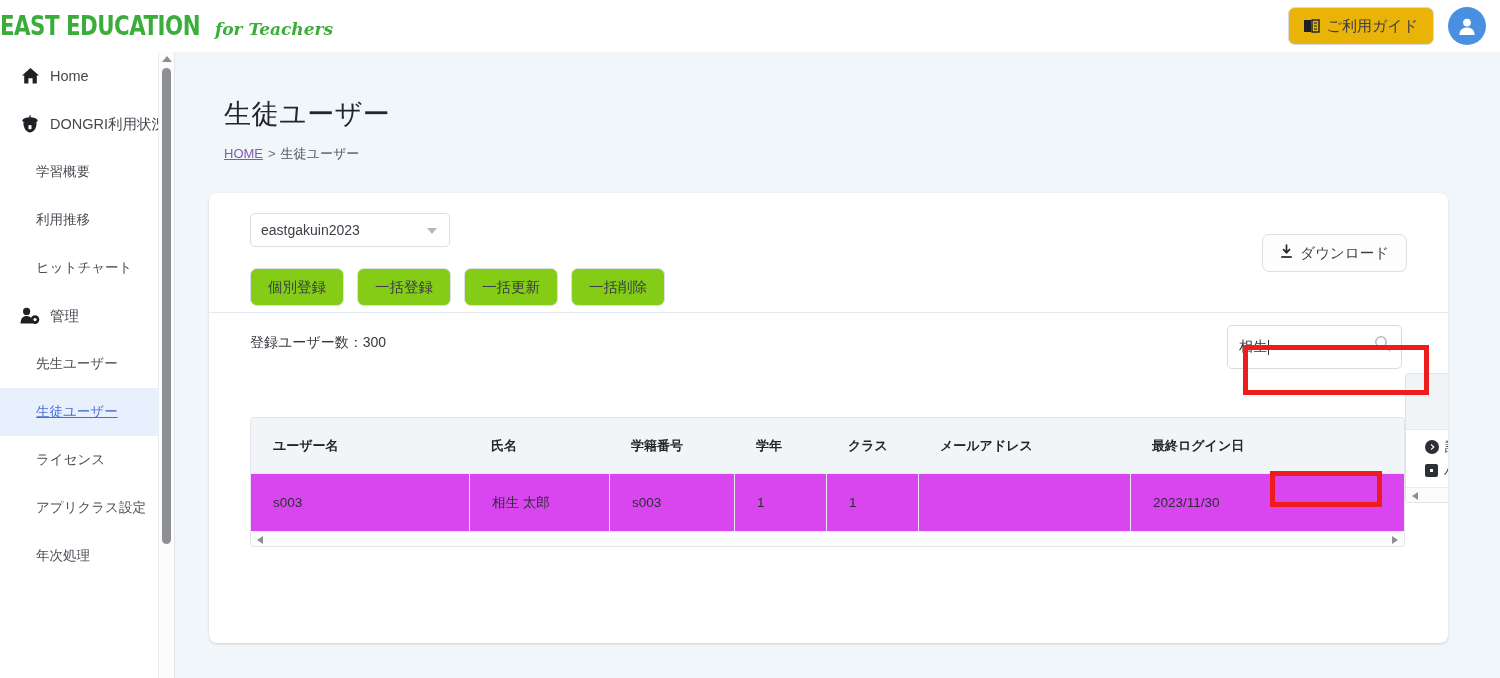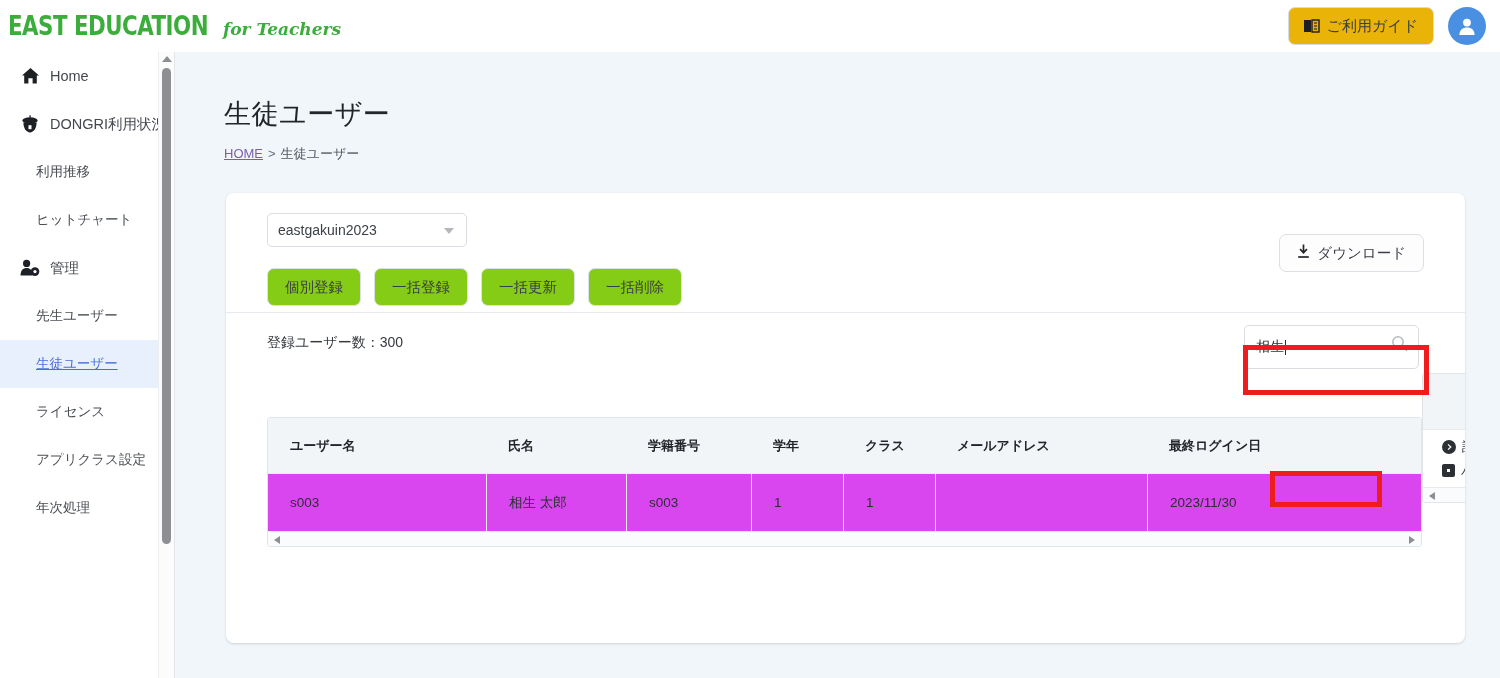--- a/index.html
+++ b/index.html
@@ -15,21 +15,20 @@
   
   .topbar {
     position: absolute; top: 0; left: 0;
     width: 1500px; height: 52px;
     background: #ffffff;
     display: flex; align-items: center;
     z-index: 40;
   }
   .brand {
     display: flex; align-items: baseline; gap: 11px;
-    margin-left: 8px;
   }
   .brand-main {
     color: #3aad3a;
     font-family: "DejaVu Sans", sans-serif;
     font-weight: 700;
     font-size: 26px;
     letter-spacing: -0.6px;
     transform: scaleX(0.82);
     transform-origin: left center;
     white-space: nowrap;
@@ -145,21 +144,21 @@
   }
   .breadcrumb a {
     color: #7b5ea8;
     text-decoration: underline;
     cursor: pointer;
   }
   .breadcrumb .sep { margin: 0 5px; color: #6b7076; }
 
   .card {
     position: absolute;
-    top: 141px; left: 51px;
+    top: 141px; left: 34px;
     width: 1239px; height: 450px;
     background: #ffffff;
     border-radius: 8px;
     box-shadow: 0 1px 3px rgba(0,0,0,0.10), 0 1px 2px rgba(0,0,0,0.05);
     overflow: hidden;
   }
   .card-top {
     padding: 20px 41px 18px 41px;
     border-bottom: 1px solid #e6e9ed;
     position: relative;
@@ -395,20 +394,23 @@
       <div class="nav-item">
         <span class="nav-ico">
           <svg width="18" height="19" viewBox="0 0 18 19">
             <ellipse cx="9" cy="5.4" rx="7.6" ry="3.2" fill="#1d2025"></ellipse>
             <rect x="8.4" y="0.3" width="1.3" height="2.4" fill="#1d2025"></rect>
             <path d="M2.4 7.6 L15.6 7.6 C15.6 13.6 12.6 17.4 9 17.4 C5.4 17.4 2.4 13.6 2.4 7.6 Z" fill="#1d2025"></path>
             <rect x="7.5" y="10.2" width="3" height="4" fill="#ffffff"></rect>
           </svg>
         </span>
         <span>DONGRI利用状況</span>
+      </div>
+      <div class="nav-sub">
+        <span>学習概要</span>
       </div>
       <div class="nav-sub">
         <span>利用推移</span>
       </div>
       <div class="nav-sub">
         <span>ヒットチャート</span>
       </div>
       <div class="nav-item">
         <span class="nav-ico">
           <svg width="20" height="18" viewBox="0 0 20 18">

